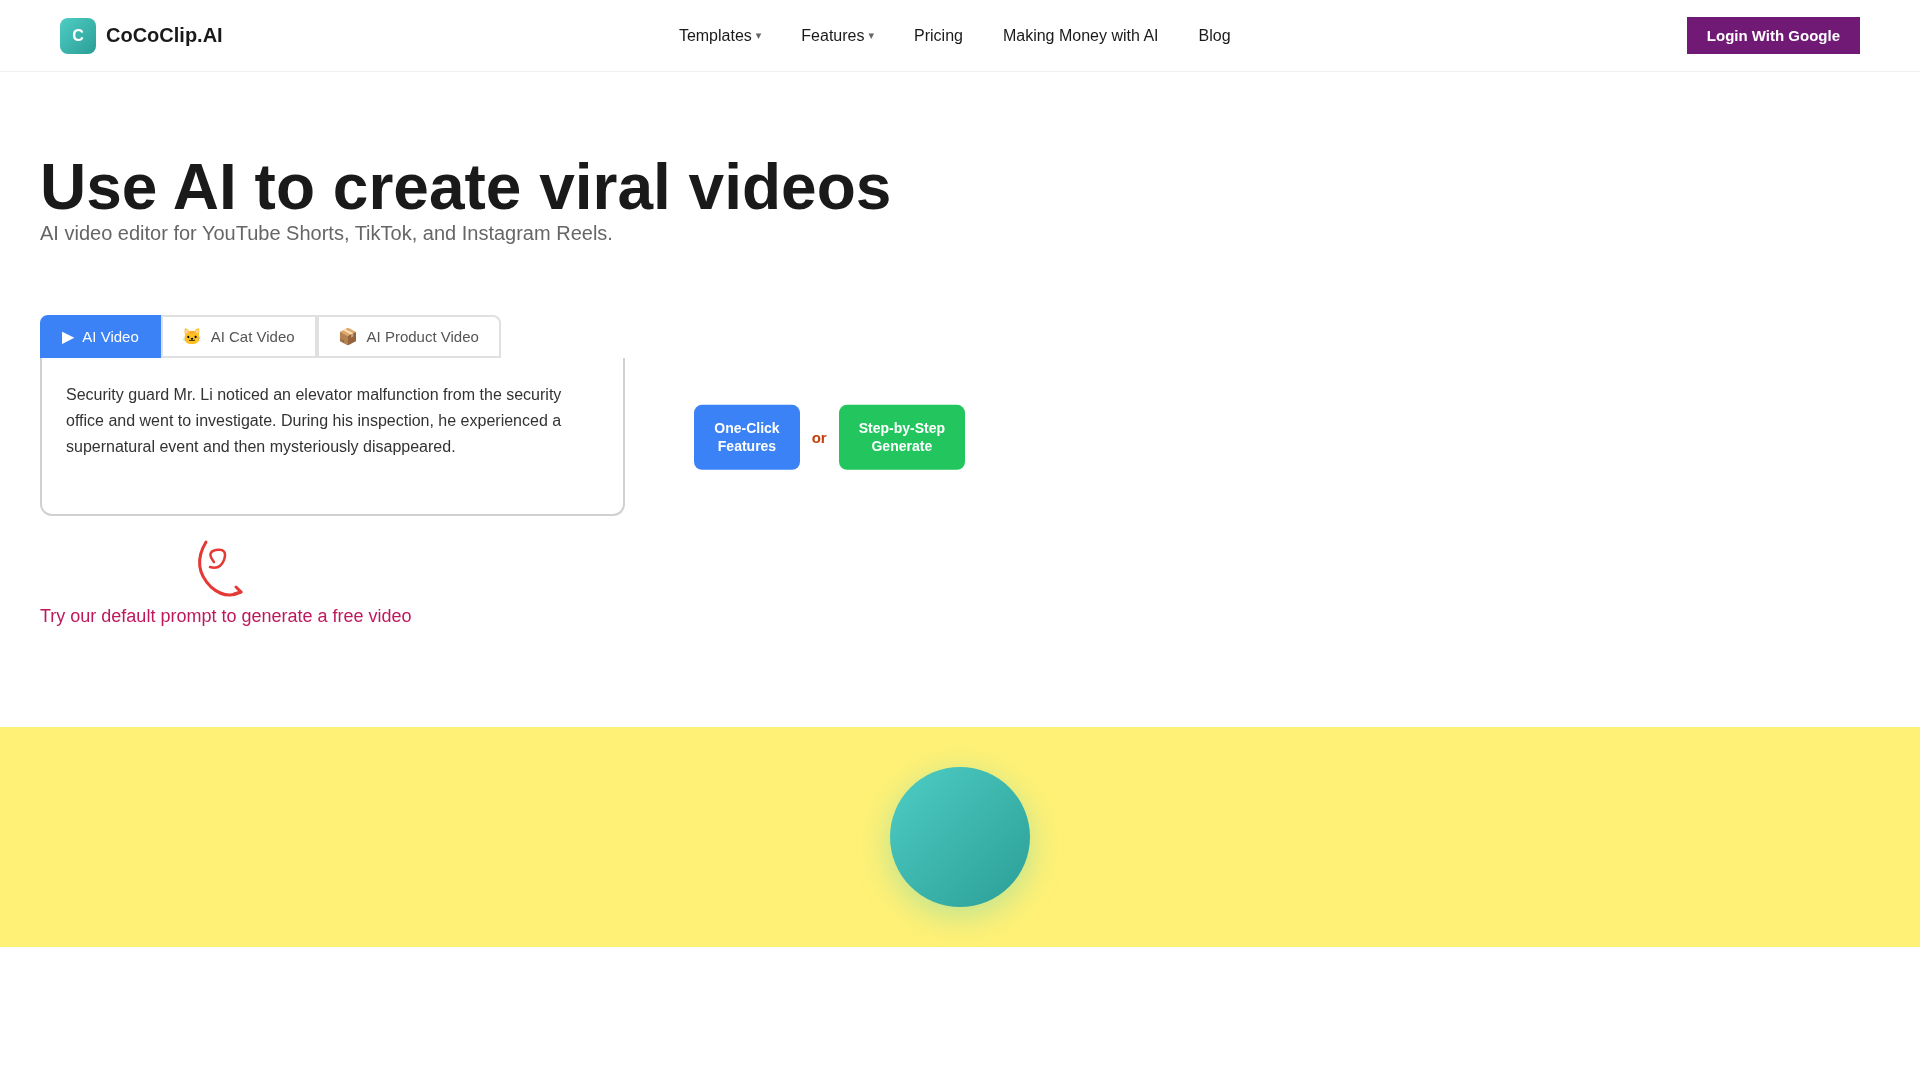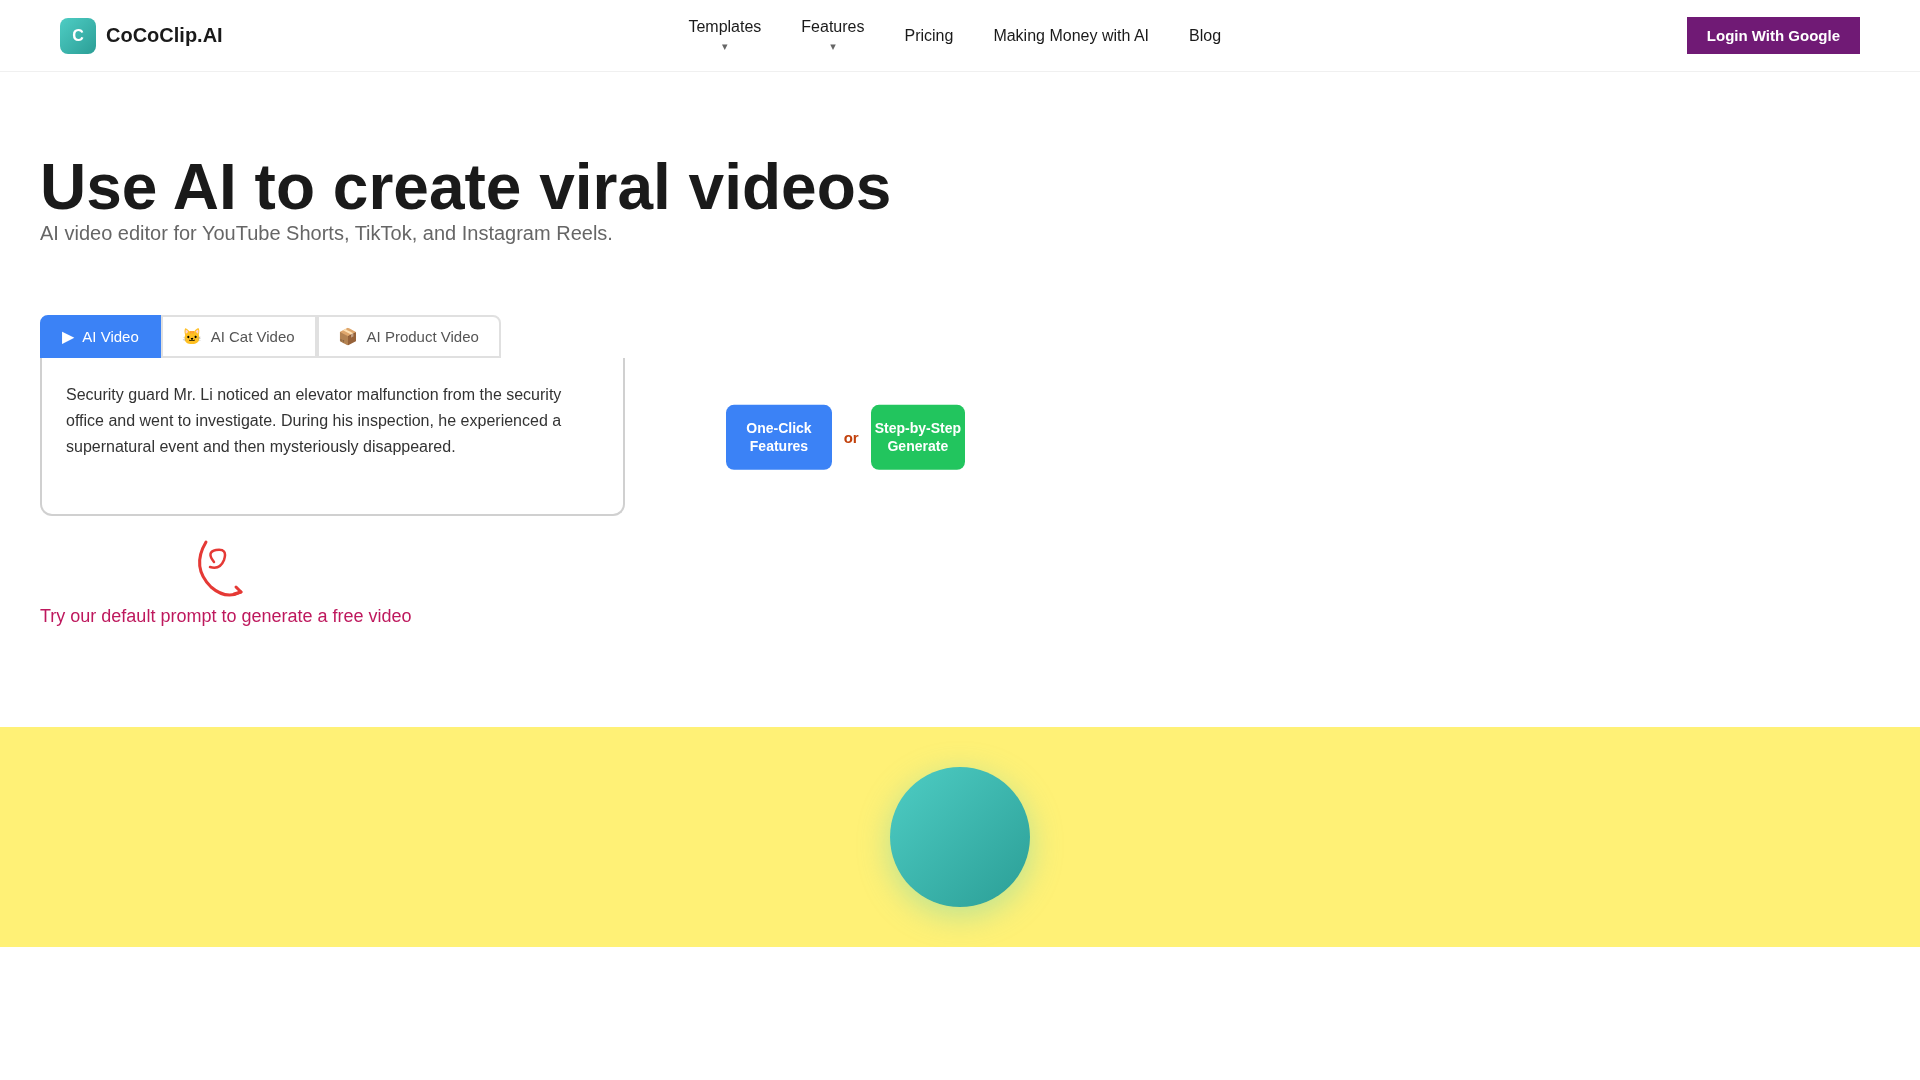--- a/index.html
+++ b/index.html
@@ -17,21 +17,21 @@
       background: linear-gradient(135deg, #4ecdc4, #2b9e96);
       display: flex; align-items: center; justify-content: center;
       color: #fff; font-weight: 700; font-size: 16px;
     }
     .logo-text { font-size: 20px; font-weight: 700; color: #1a1a1a; }
     .nav-links { display: flex; align-items: center; gap: 8px; }
     .nav-item {
       display: flex; align-items: center; gap: 4px;
       padding: 8px 16px; font-size: 16px; font-weight: 500;
       color: #1a1a1a; cursor: pointer; border-radius: 6px;
-      text-decoration: none; background: none; border: none; flex-direction: column;
+      text-decoration: none; background: none; border: none;
     }
     .nav-item .chevron { font-size: 11px; color: #666; }
     .login-btn {
       background: #701a75; color: #fff; border: none; border-radius: 0;
       padding: 10px 20px; font-size: 15px; font-weight: 600; cursor: pointer;
     }
 
     
     .hero {
       display: flex; flex-direction: column; align-items: flex-start;
@@ -87,21 +87,21 @@
       position: absolute; right: -225px; top: 50%; transform: translateY(-50%);
     }
     .one-click-btn {
       background: #3b82f6; color: #fff; border: none; border-radius: 8px;
       padding: 14px 20px; font-size: 14px; font-weight: 600; cursor: pointer;
       line-height: 1.3; text-align: center; white-space: nowrap;
     }
     .or-text { font-size: 15px; color: #c2410c; font-weight: 700; }
     .step-btn {
       background: #22c55e; color: #fff; border: none; border-radius: 8px;
-      padding: 14px 4px; font-size: 14px; font-weight: 600; cursor: pointer;
+      padding: 14px 20px; font-size: 14px; font-weight: 600; cursor: pointer;
       line-height: 1.3; text-align: center; white-space: nowrap;
     }
 
     
     .hint-area {
       display: flex; flex-direction: column; align-items: center;
       margin-top: 16px; gap: 4px;
     }
     .arrow-svg { width: 80px; height: 70px; }
     .hint-text { font-size: 18px; color: #be185d; }

